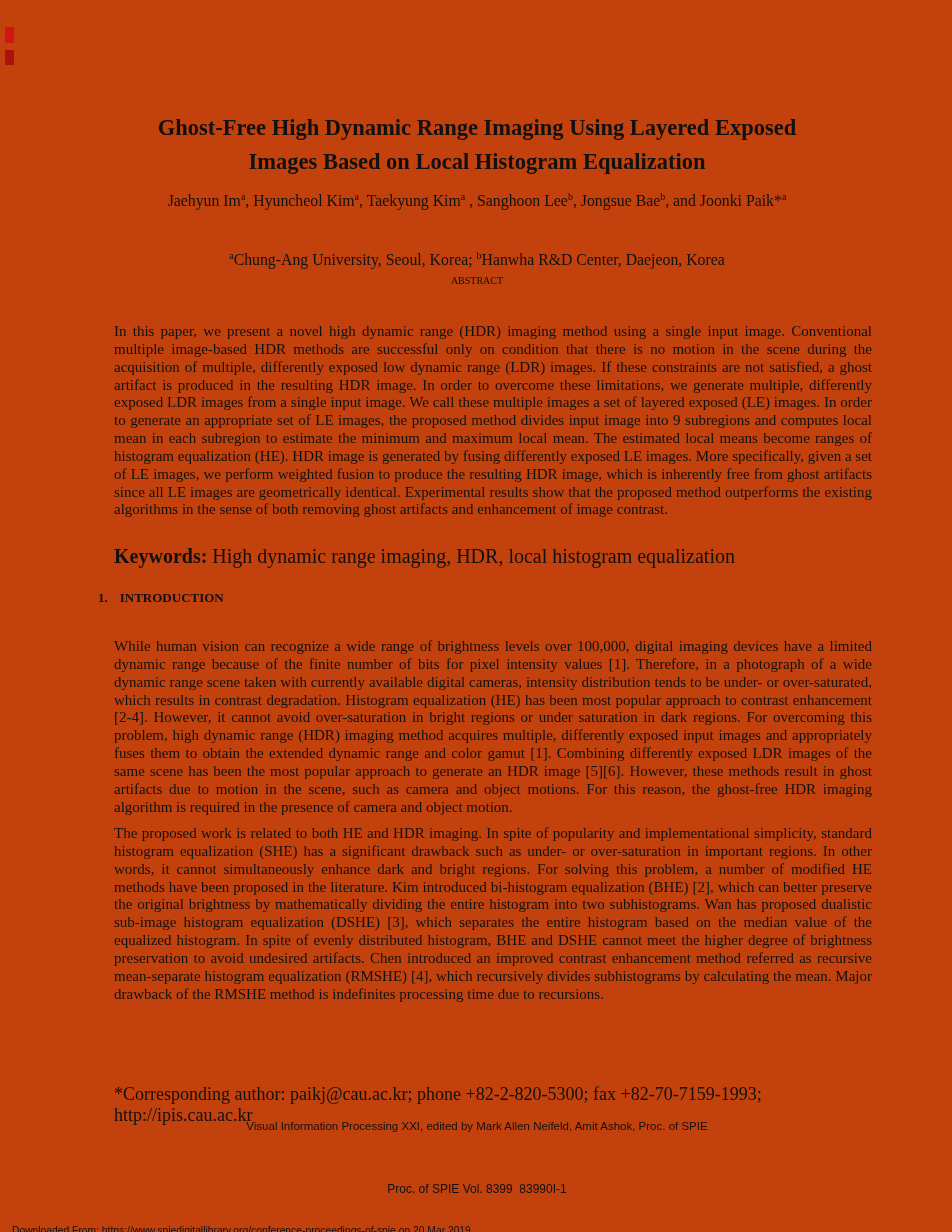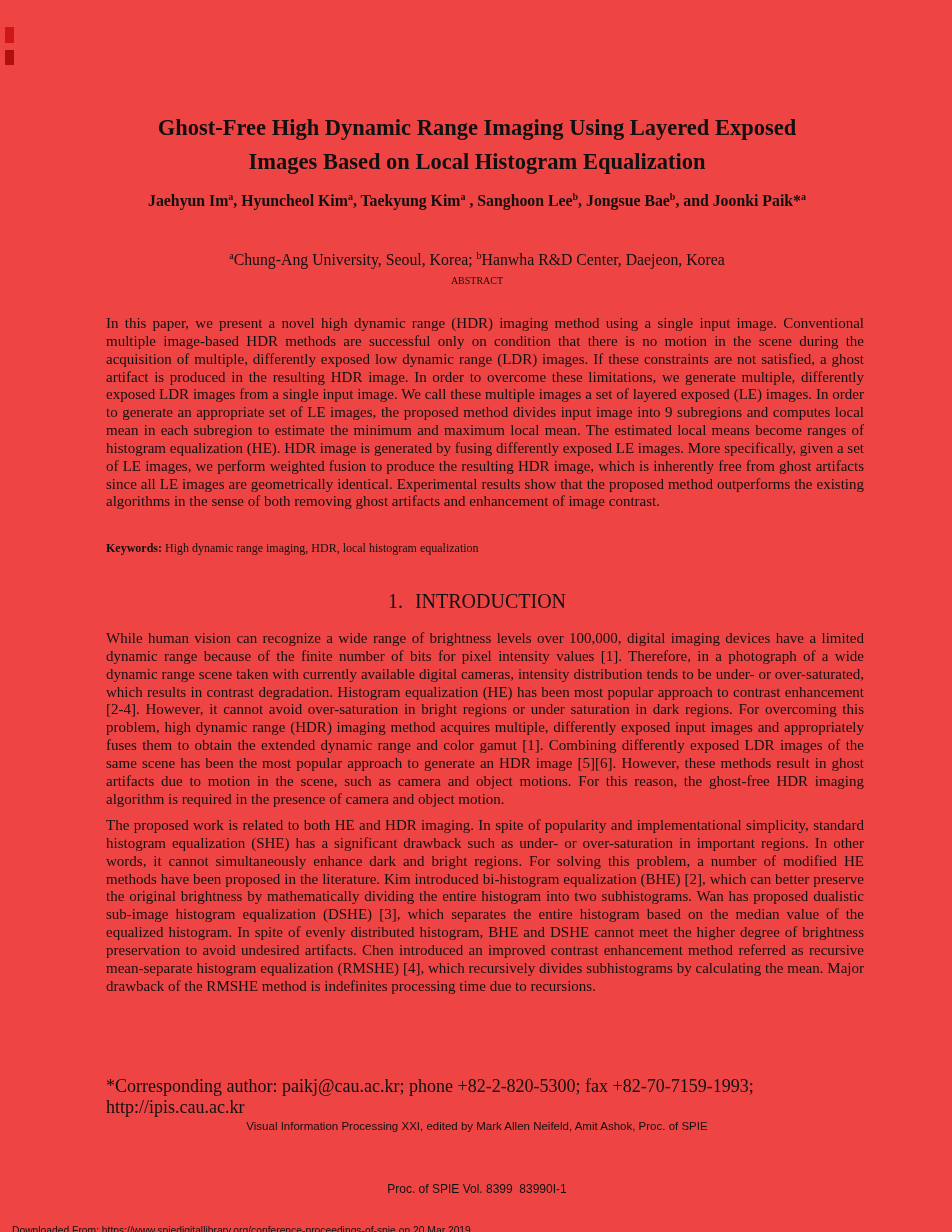--- a/index.html
+++ b/index.html
@@ -4,21 +4,21 @@
 <style>
   html, body {
     margin: 0;
     padding: 0;
     background: #ffffff;
   }
   .page {
     position: relative;
     width: 952px;
     height: 1232px;
-    background: #ef4444;
+    background: #c2410c;
     color: #111111;
     font-family: "Liberation Serif", "DejaVu Serif", serif;
     overflow: hidden;
   }
   .content {
     position: absolute;
     left: 98px;
     width: 758px;
   }
   .mark {
@@ -34,21 +34,20 @@
     text-align: center;
     font-weight: bold;
     font-size: 22.5px;
     line-height: 33.5px;
   }
   .authors-line {
     top: 191px;
     text-align: center;
     font-size: 15.8px;
     line-height: 20px;
-    font-weight: bold;
   }
   .affiliation-line {
     top: 214px;
     text-align: center;
     font-size: 15.8px;
     line-height: 20px;
     margin-top: 36px;
   }
   sup {
     font-size: 10px;
@@ -62,29 +61,28 @@
     font-size: 10px;
   }
   .body-text {
     text-align: justify;
     font-size: 15px;
     line-height: 17.85px;
   }
   .abstract-body { top: 307px; }
   .keywords-line {
     top: 532px;
-    font-size: 12px;
+    font-size: 20px;
     line-height: 17.85px;
   }
   .keywords-label { font-weight: bold; }
   .section-heading {
     top: 590px;
-    text-align: center;
-    font-weight: normal;
-    font-size: 20px;
+    font-weight: bold;
+    font-size: 13px;
   }
   .sec-num { margin-right: 12px; }
   .intro-para-1 { top: 622px; }
   .intro-para-2 { top: 809px; }
   .footnote-line {
     top: 1068px;
     font-size: 18px;
   }
   .sans { font-family: "Liberation Sans", "DejaVu Sans", sans-serif; }
   .credit-block {
@@ -100,21 +98,21 @@
     white-space: pre;
   }
   .download-block {
     position: absolute;
     left: 12px;
     top: 1200px;
     font-size: 10.3px;
     line-height: 12.5px;
     white-space: pre;
   }
-  p { margin: 8px; }
+  p { margin: 16px; }
   .abs-block { position: absolute; }
 </style>
 </head>
 <body>
 
 <div class="page">
 
   <div class="mark mark-1" style="background: rgb(209, 22, 22);"></div>
   <div class="mark mark-2" style="background: rgb(176, 16, 16);"></div>
 

